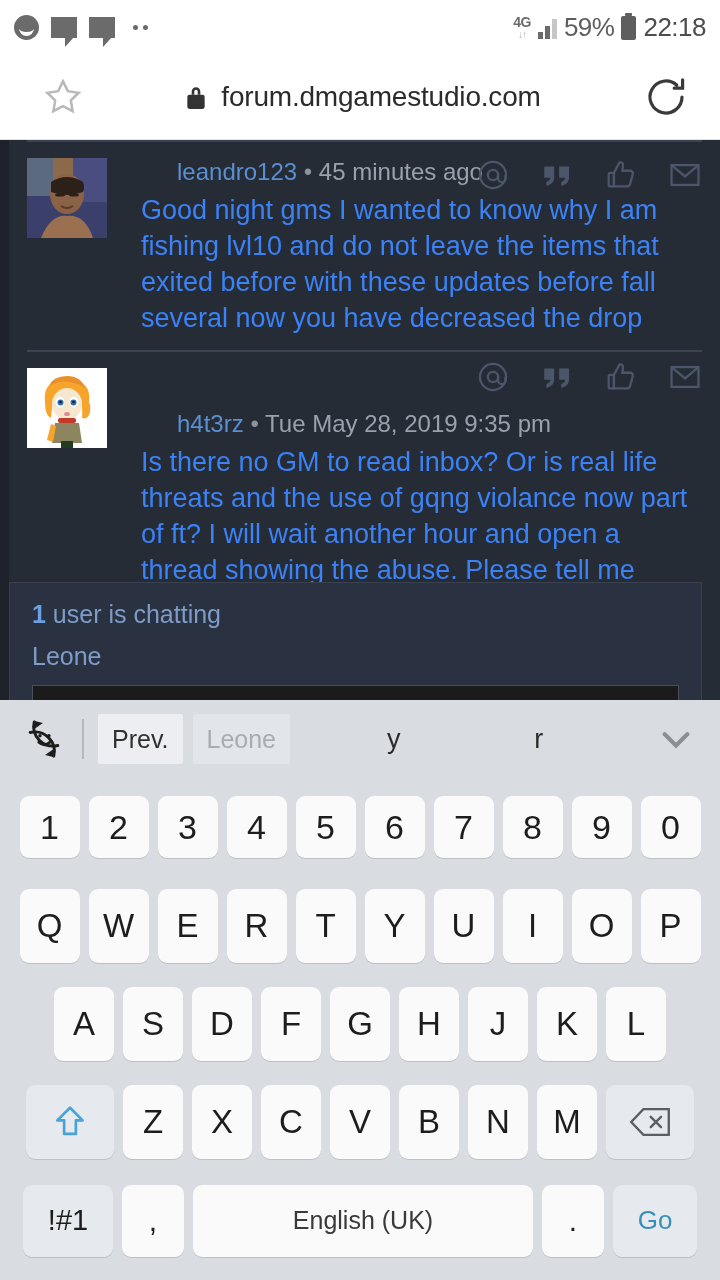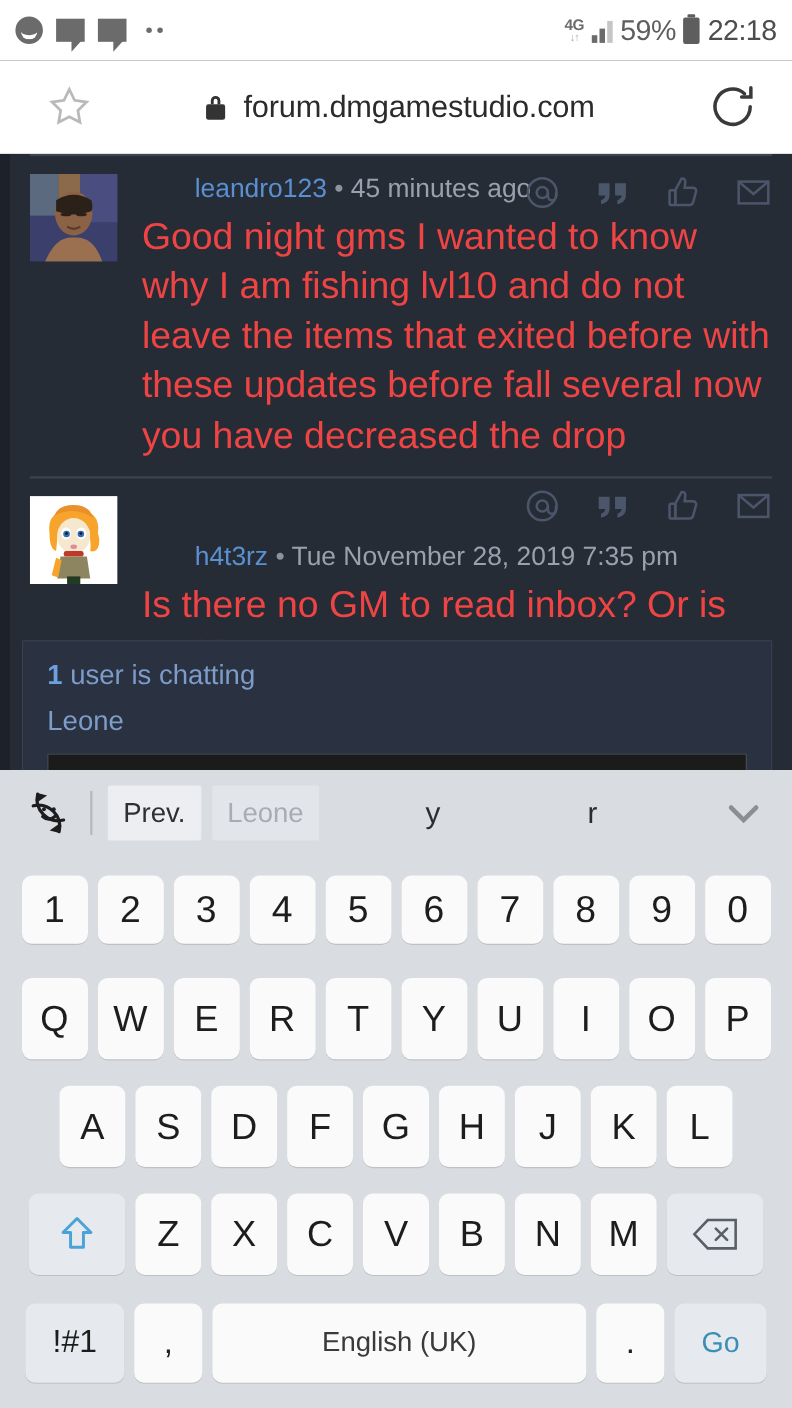--- a/index.html
+++ b/index.html
@@ -102,37 +102,37 @@
     width:80px; height:80px; flex:0 0 auto;
     margin-right:22px; overflow:hidden;
   }
   .avatar svg { display:block; width:80px; height:80px; }
   .post-body { flex:1; min-width:0; position:relative; }
   .meta { font-size:24px; line-height:1.2; white-space:nowrap; }
   .meta .user { color:#5a8fd1;margin-left:48px; }
   .meta .dot { color:#8a93a0; }
   .meta .time { color:#98a1ad; }
   .post-text {
-    font-size:34px; line-height:1.33; color:#ef4444;
-    margin-top:6px; word-wrap:break-word;
+    font-size:27px; line-height:1.33; color:#3b82f6;
+    margin-top:6px; word-wrap:break-word;margin-left:12px;
   }
   .actions {
     position:absolute; right:0; top:0;
     display:flex; align-items:center; gap:30px;
   }
   .actions .act { width:34px; height:34px; display:block; }
   .actions .act svg { width:34px; height:34px; display:block; }
 
   .post2 .post-head { flex-direction:row; }
   .post2 .actions { top:-8px; }
   .post2 .meta { margin-top:42px; }
 
   
   .chatpanel {
-    position:absolute; left:20px; right:18px; top:442px;
+    position:absolute; left:9px; right:18px; top:442px;
     background:#2a3140;
     border:1px solid #39404f;
     padding:16px 22px 0 22px;
     height:120px; overflow:hidden;
   }
   .chat-line1 { font-size:25px; line-height:1.25; }
   .chat-line1 .cnt { color:#6e9fe0; font-weight:bold; }
   .chat-line1 .lbl { color:#7d9cc9; }
   .chat-user { font-size:25px; color:#7d9cc9; line-height:1.3; margin-top:10px; }
   .chat-input {
@@ -350,21 +350,21 @@
           <span class="act">
             <svg viewBox="0 0 24 24" fill="none" stroke="#4b566b" stroke-width="1.6">
               <rect x="2.5" y="5" width="19" height="14"></rect>
               <path d="M2.5 5l9.5 8 9.5-8"></path>
             </svg>
           </span>
         </div>
         <div class="meta">
           <span class="user">h4t3rz</span>
           <span class="dot">•</span>
-          <span class="time">Tue November 28, 2019 7:35 pm</span>
+          <span class="time">Tue May 28, 2019 9:35 pm</span>
         </div>
         <div class="post-text">Is there no GM to read inbox? Or is real life threats and the use of gqng violance now part of ft? I will wait another hour and open a thread showing the abuse. Please tell me someone is</div>
       </div>
     </div>
   </div>
 
   <div class="chatpanel">
     <div class="chat-line1">
       <span class="cnt">1</span>
       <span class="lbl">user is chatting</span>

